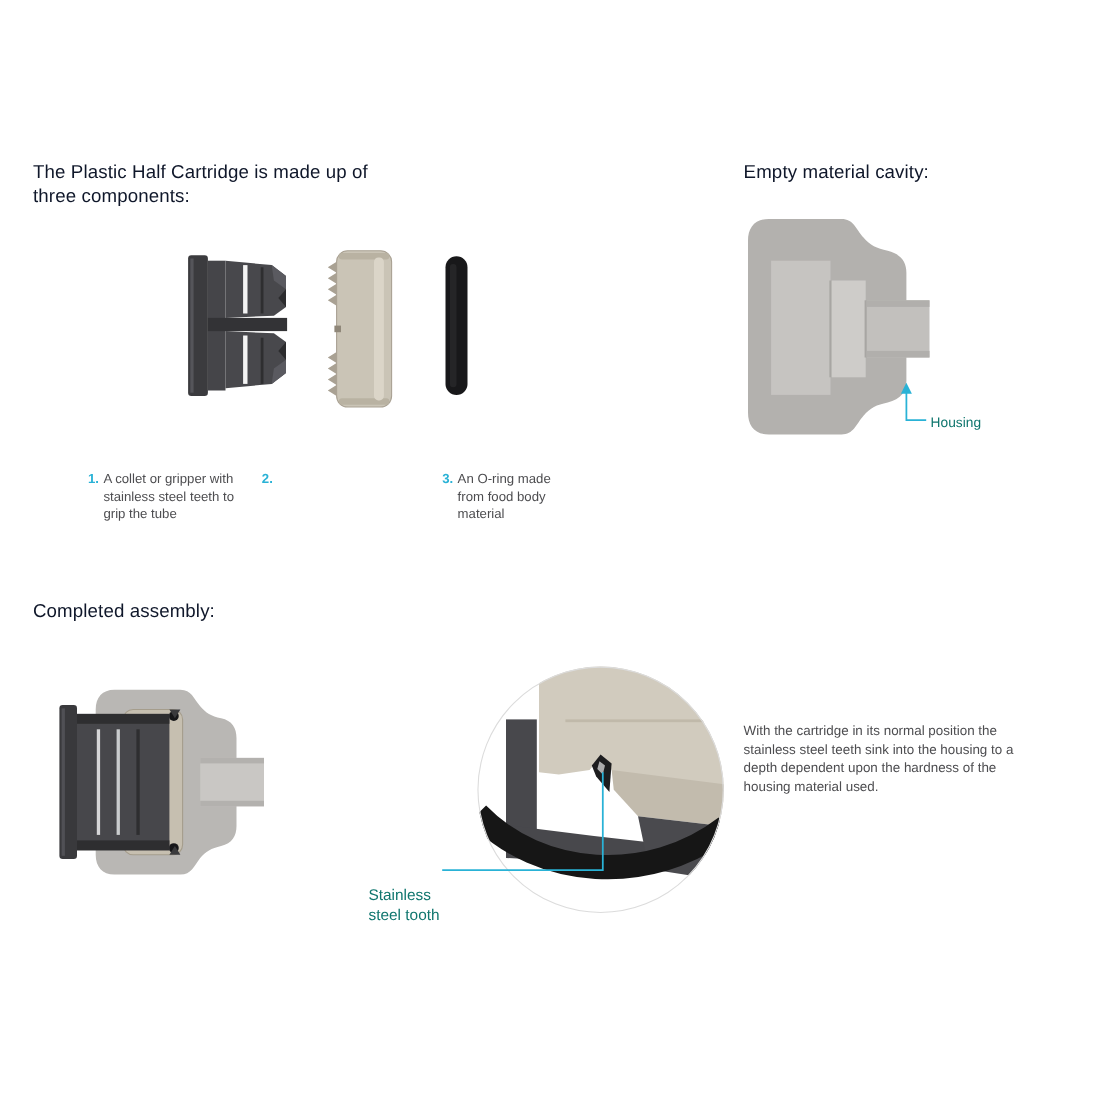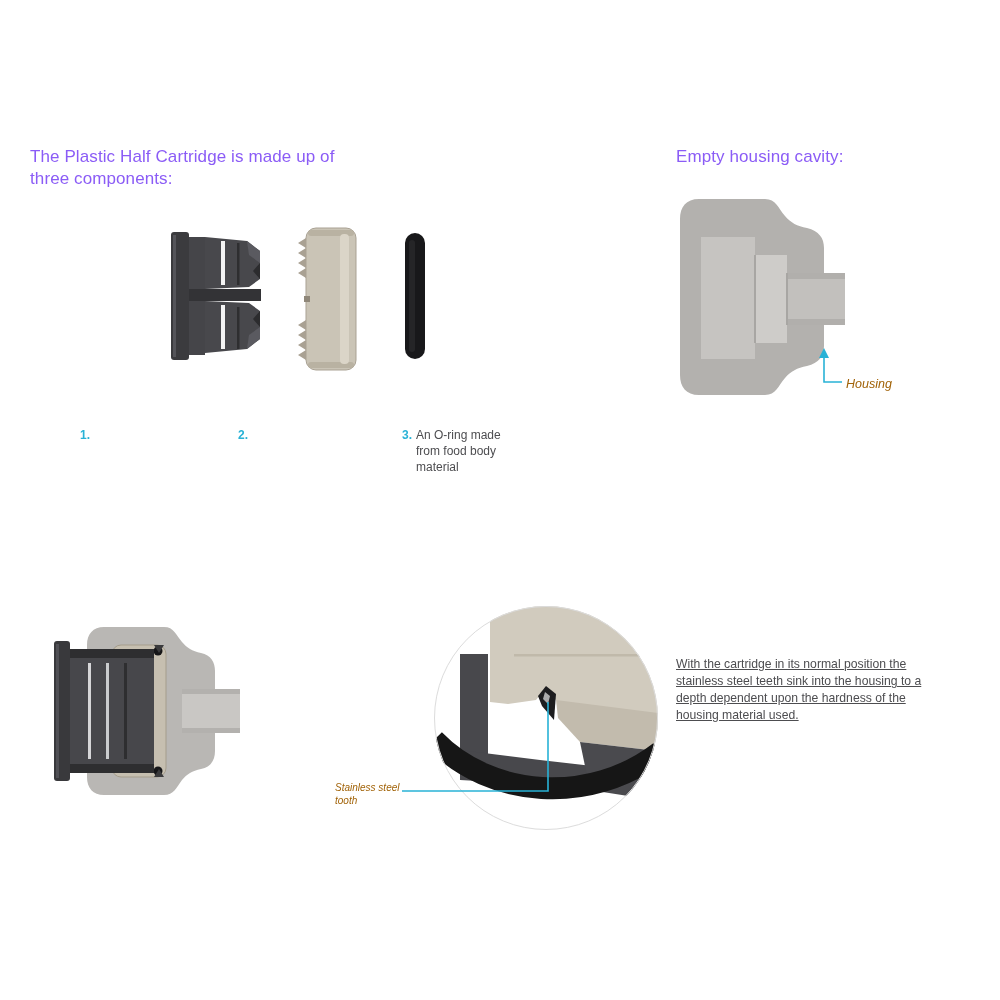--- a/index.html
+++ b/index.html
@@ -1,48 +1,49 @@
 <!DOCTYPE html>
 <html><head>
 <meta charset="utf-8">
 <style>
   html,body{margin:0;padding:0;background:#fff;}
   .page{
     position:relative;width:1000px;height:1000px;background:#ffffff;
     font-family:"Liberation Sans", sans-serif;color:#4d4d50;overflow:hidden;
   }
   .heading{
-    position:absolute;color:#8b5cf6;font-size:17px;line-height:1.32;letter-spacing:.1px;
+    position:absolute;color:#0f172a;font-size:17px;line-height:1.32;letter-spacing:.1px;
   }
   .caption{
     position:absolute;font-size:12px;line-height:1.33;padding-left:14px;color:#4d4d50;
   }
   .caption .num{
     position:absolute;left:0;top:0;color:#29b2d6;font-weight:bold;
   }
   .label-text{
-    position:absolute;font-size:12.5px;line-height:1.3;color:#a16207;font-style:italic;
+    position:absolute;font-size:12.5px;line-height:1.3;color:#0f766e;
   }
-  .paras{position:absolute;font-size:12.2px;line-height:1.4;color:#4d4d50;text-decoration:underline;}
+  .paras{position:absolute;font-size:12.2px;line-height:1.4;color:#4d4d50;}
   .paras p{margin:0 0 10px 0;}
   .illus{position:absolute;}
   .annotation-layer{
     position:absolute;left:0;top:0;width:1000px;height:1000px;
     pointer-events:none;z-index:6;
   }
 </style>
 </head>
 <body>
 
 <div class="page">
 
   <div class="heading" style="left:30px;top:146px;width:335px;">The Plastic Half Cartridge is made up of three components:</div>
 
-  <div class="heading" style="left:676px;top:146px;width:260px;">Empty housing cavity:</div>
+  <div class="heading" style="left:676px;top:146px;width:260px;">Empty material cavity:</div>
 
+  <div class="heading" style="left:30px;top:545px;width:300px;">Completed assembly:</div>
 
   <svg class="illus" style="left:163px;top:227px;" width="105" height="145" viewBox="0 0 105 145">
     <rect x="8" y="5" width="18" height="128" rx="3" fill="#3b3b3e"></rect>
     <rect x="10" y="8" width="3" height="122" fill="#55555a"></rect>
     <rect x="26" y="10" width="16" height="118" fill="#454549"></rect>
     <polygon points="42,10 84,14 97,24 97,52 86,60 42,62" fill="#48484c"></polygon>
     <polygon points="84,14 97,24 97,36 86,28" fill="#5a5a60"></polygon>
     <polygon points="97,36 90,44 97,52" fill="#2c2c2e"></polygon>
     <polygon points="42,74 86,76 97,84 97,112 84,122 42,126" fill="#48484c"></polygon>
     <polygon points="86,108 97,100 97,112 84,122" fill="#5a5a60"></polygon>
@@ -79,20 +80,21 @@
     <rect x="113" y="80" width="2" height="52" fill="#a8a6a3"></rect>
     <rect x="115" y="80" width="57" height="52" fill="#c2c0bd"></rect>
     <rect x="115" y="80" width="57" height="6" fill="#b1afac"></rect>
     <rect x="115" y="126" width="57" height="6" fill="#b1afac"></rect>
   </svg>
 
   <div class="label-text" style="left:846px;top:376px;">Housing</div>
 
   <div class="caption" style="left:80px;top:428px;width:124px;">
     <span class="num">1.</span>
+    <span>A collet or gripper with stainless steel teeth to grip the tube</span>
   </div>
   <div class="caption" style="left:238px;top:428px;width:136px;">
     <span class="num">2.</span>
   </div>
   <div class="caption" style="left:402px;top:428px;width:96px;">
     <span class="num">3.</span>
     <span>An O-ring made from food body material</span>
   </div>
 
   <svg class="illus" style="left:48px;top:613px;" width="195" height="195" viewBox="0 0 195 195">
@@ -131,21 +133,21 @@
       <polygon points="30,148 110,158 180,166 176,186 30,178" fill="#48484c"></polygon>
       <polygon points="126,98 236,112 236,150 150,140 128,116" fill="#c2bbad"></polygon>
       <polygon points="150,140 236,150 236,200 160,188" fill="#4a4a4e"></polygon>
       <path d="M4,138 C60,196 160,204 230,150" stroke="#161616" stroke-width="22" fill="none"></path>
       <polygon points="116,84 126,92 124,118 112,104 108,94" fill="#1d1d1f"></polygon>
       <polygon points="115,90 120,94 118,102 113,97" fill="#e8e8e8" opacity="0.7"></polygon>
     </g>
     <circle cx="116" cy="116" r="111.5" fill="none" stroke="#dcdcdc" stroke-width="1"></circle>
   </svg>
 
-  <div class="label-text" style="left:335px;top:781px;width:66px;font-size:10px;">Stainless steel tooth</div>
+  <div class="label-text" style="left:335px;top:804px;width:66px;font-size:14px;">Stainless steel tooth</div>
 
   <div class="paras" style="left:676px;top:656px;width:248px;">
     <p>With the cartridge in its normal position the stainless steel teeth sink into the housing to a depth dependent upon the hardness of the housing material used.</p>
   </div>
 
   <svg class="annotation-layer" viewBox="0 0 1000 1000">
     <polyline points="402,791 548,791 548,702" fill="none" stroke="#29b2d6" stroke-width="1.6"></polyline>
     <polyline points="842,382 824,382 824,356" fill="none" stroke="#29b2d6" stroke-width="1.6"></polyline>
     <polygon points="824,348 819,358 829,358" fill="#29b2d6"></polygon>
   </svg>

